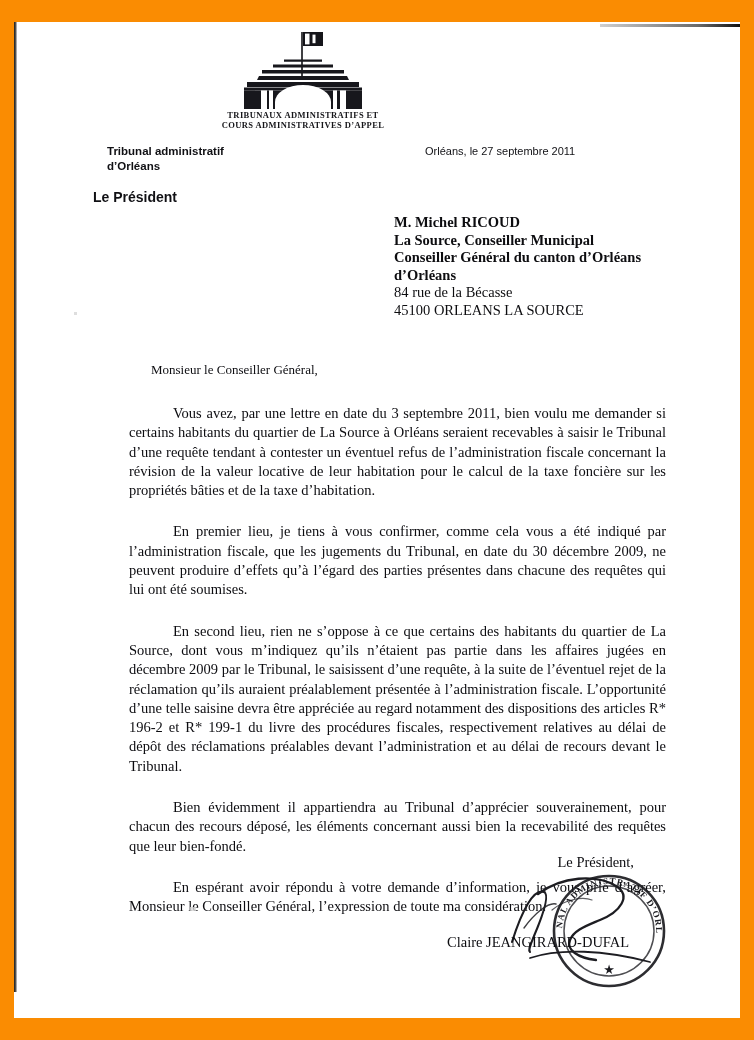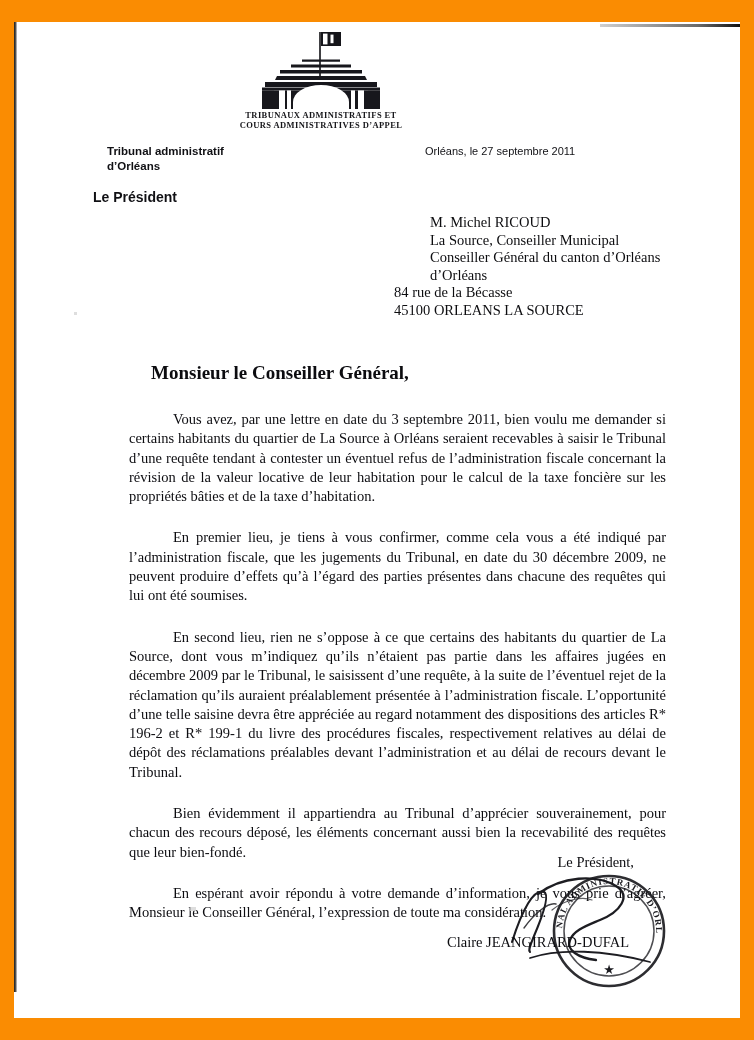--- a/index.html
+++ b/index.html
@@ -54,21 +54,20 @@
     background: linear-gradient(to right, #cfcfcf 0%, #6a6a6a 70%, #111 100%);
   }
 
   
   #letterhead {
     position: absolute;
     left: 0;
     top: 6px;
     width: 578px;
     text-align: center;
-    padding-left: 18px;
   }
   #emblem {
     display: block;
     margin: 0 auto;
   }
   .emblem-caption {
     font-family: "Liberation Serif", serif;
     font-size: 8.5px;
     font-weight: bold;
     letter-spacing: 0.4px;
@@ -111,43 +110,41 @@
   #recipient-block {
     position: absolute;
     left: 380px;
     top: 192px;
     width: 330px;
     color: #0d0d10;
   }
   .recipient-strong {
     font-family: "Liberation Serif", serif;
     font-size: 14.5px;
-    font-weight: normal;
+    font-weight: bold;
     line-height: 17.5px;
-    margin-left: 36px;
   }
   .recipient-plain {
     font-family: "Liberation Serif", serif;
     font-size: 14.5px;
     line-height: 17.5px;
   }
 
   
   #body-block {
     position: absolute;
     left: 115px;
     top: 340px;
     width: 537px;
     color: #0c0c10;
   }
   #salutation {
     font-family: "Liberation Serif", serif;
-    font-size: 19px;
+    font-size: 13px;
     margin: 0 0 26px 22px;
-    font-weight: bold;
   }
   .body-par {
     font-family: "Liberation Serif", serif;
     font-size: 14.5px;
     line-height: 19.3px;
     text-align: justify;
     text-indent: 44px;
     margin: 0 0 22px 0;
     hyphens: none;
   }

